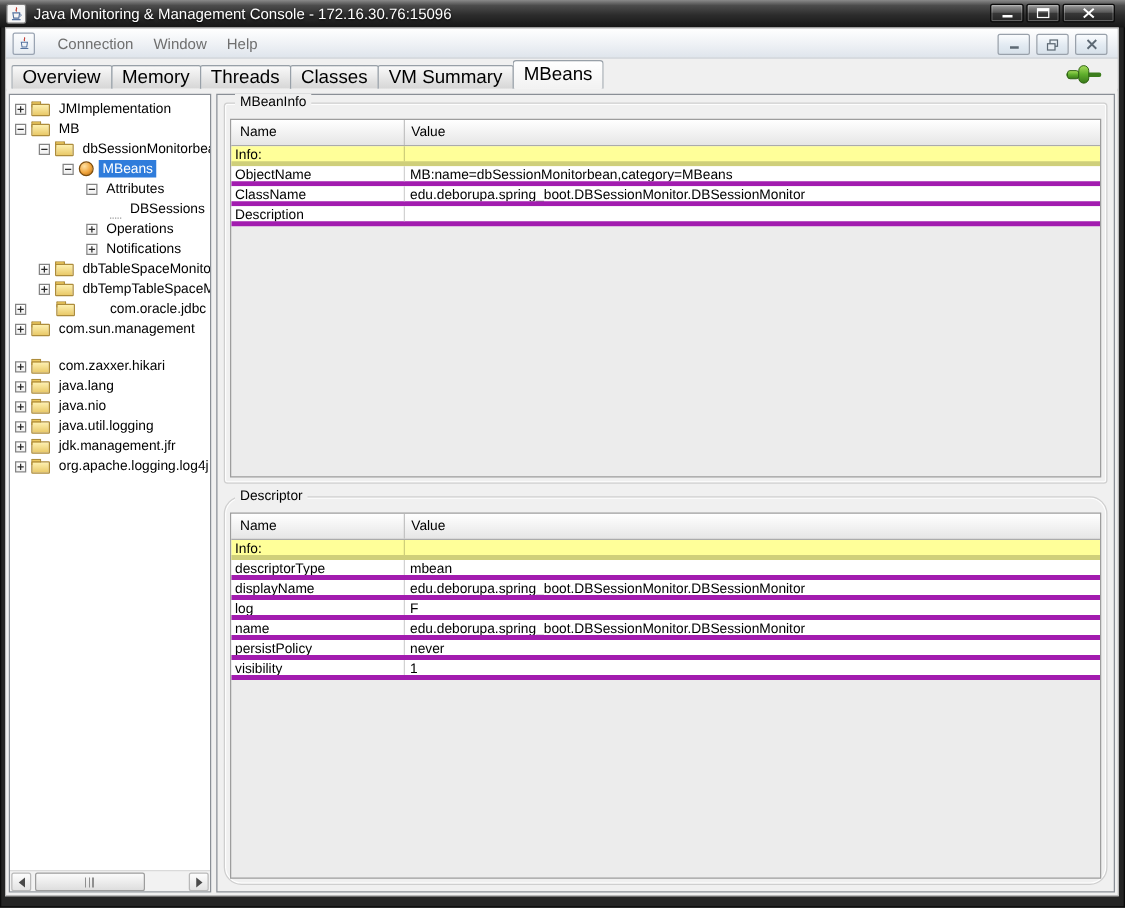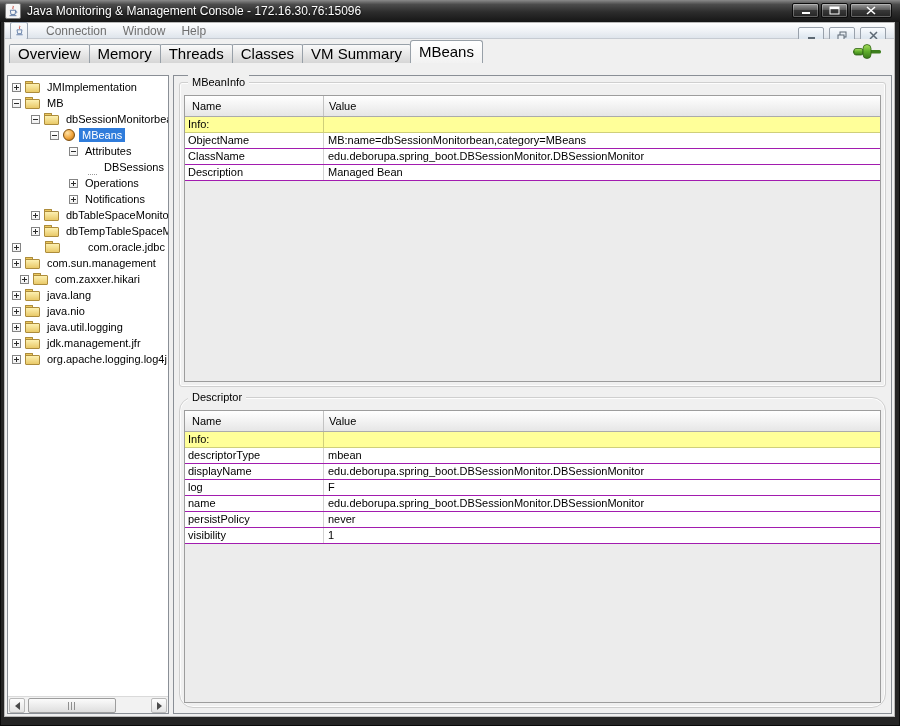--- a/index.html
+++ b/index.html
@@ -15,21 +15,21 @@
   .title-text { color:#fff; font-size:12px; margin-left:6px; text-shadow:0 1px 2px #000; white-space:nowrap; }
   .win-buttons { position:absolute; right:8px; top:3px; display:flex; gap:2px; }
   .win-btn { height:15px; border:1px solid #0c0c0c; border-radius:2px;
     background:linear-gradient(180deg,#9b9b9b,#595959 45%,#383838 50%,#242424);
     box-shadow:inset 0 0 0 1px rgba(255,255,255,.28); display:flex; align-items:center; justify-content:center; }
   .win-btn.min, .win-btn.max { width:27px; } .win-btn.close { width:42px; }
   
   .app { position:absolute; left:4px; right:5px; top:22px; bottom:9px; background:#f0f0f0;
          border:1px solid #b9b9b9; }
   
-  .menubar { position:relative; height:16px;
+  .menubar { position:relative; height:24px;
     background:linear-gradient(180deg,#ffffff,#eef1f5 55%,#dfe5ec);
     border-bottom:1px solid #c6cbd2; display:flex; align-items:center; }
   .menu-java { width:18px; height:18px; margin-left:5px; background:linear-gradient(#fbfcfd,#e7ecf2);
     border:1px solid #9aa4b2; border-radius:2px; display:flex; align-items:center; justify-content:center; flex:none; }
   .menu-items { display:flex; margin-left:10px; }
   .menu-item { color:#6f6f6f; font-size:12px; padding:3px 8px; cursor:default; }
   .frame-buttons { position:absolute; right:8px; top:4px; display:flex; gap:5px; }
   .frame-btn { width:26px; height:17px; border:1px solid #99a1ab; border-radius:2px;
     background:linear-gradient(180deg,#fafcfe,#e2eaf2 55%,#d7e1ea);
     display:flex; align-items:center; justify-content:center; }
@@ -79,21 +79,21 @@
     box-shadow:inset 0 0 0 1px #fdfdfd; }
   .gb-mbeaninfo { top:6px; height:305px; }
   .gb-descriptor { top:321px; bottom:5px;border-radius:14px; }
   .gb-label { position:absolute; top:-8px; left:8px; background:#f0f0f0; padding:0 4px; font-size:11px; line-height:14px; color:#000; }
   .scrollpane { position:absolute; left:4px; right:4px; top:12px; bottom:4px; border:1px solid #9d9d9d;
     background:#ececec; overflow:hidden; }
   .t-header { height:21px; display:flex; background:linear-gradient(180deg,#ffffff,#e6e6e6); border-bottom:1px solid #ababab; }
   .th { font-size:11px; line-height:20px; color:#000; }
   .th.name { width:139px; border-right:1px solid #c3c3c3; padding-left:7px; flex:none; }
   .th.value { flex:1; padding-left:5px; }
-  .t-row { height:16px; display:flex; background:#fff; border-bottom:1px solid #a21caf; font-size:11px; }
+  .t-row { height:16px; display:flex; background:#fff; border-bottom:4px solid #a21caf; font-size:11px; }
   .td { line-height:15px; overflow:hidden; white-space:nowrap; }
   .td.name { width:139px; border-right:1px solid #d2d2d2; padding-left:3px; flex:none; }
   .td.value { flex:1; padding-left:4px; }
   .t-row.highlight { background:var(--row-highlight,#ffff99); border-bottom-color:#cfcf7a; }
   .t-row.highlight .td.name { border-right-color:#cfcf7a; }
 </style>
 </head>
 <body>
 
 <div class="window">
@@ -241,21 +241,21 @@
             <div class="tree-row" style="padding-left: 4px; justify-content: space-between;">
               <div class="toggle plus"></div>
               <div class="icon-folder"></div>
               <span class="node-label">com.oracle.jdbc</span>
             </div>
             <div class="tree-row" style="padding-left: 4px;">
               <div class="toggle plus"></div>
               <div class="icon-folder"></div>
               <span class="node-label">com.sun.management</span>
             </div>
-            <div class="tree-row" style="padding-left: 12px;">
+            <div class="tree-row" style="padding-left: 4px; margin-top: 14px;">
               <div class="toggle plus"></div>
               <div class="icon-folder"></div>
               <span class="node-label">com.zaxxer.hikari</span>
             </div>
             <div class="tree-row" style="padding-left: 4px;">
               <div class="toggle plus"></div>
               <div class="icon-folder"></div>
               <span class="node-label">java.lang</span>
             </div>
             <div class="tree-row" style="padding-left: 4px;">
@@ -309,21 +309,20 @@
                 <div class="t-row">
                   <div class="td name">ObjectName</div>
                   <div class="td value">MB:name=dbSessionMonitorbean,category=MBeans</div>
                 </div>
                 <div class="t-row">
                   <div class="td name">ClassName</div>
                   <div class="td value">edu.deborupa.spring_boot.DBSessionMonitor.DBSessionMonitor</div>
                 </div>
                 <div class="t-row">
                   <div class="td name">Description</div>
-                  <div class="td value">Managed Bean</div>
                 </div>
               </div>
           </div>
         </div>
 
         <div class="groupbox gb-descriptor">
           <div class="gb-label">Descriptor</div>
           <div class="scrollpane">
             <div class="t-header" id="descriptor-header">
                 <div class="th name">Name</div>

